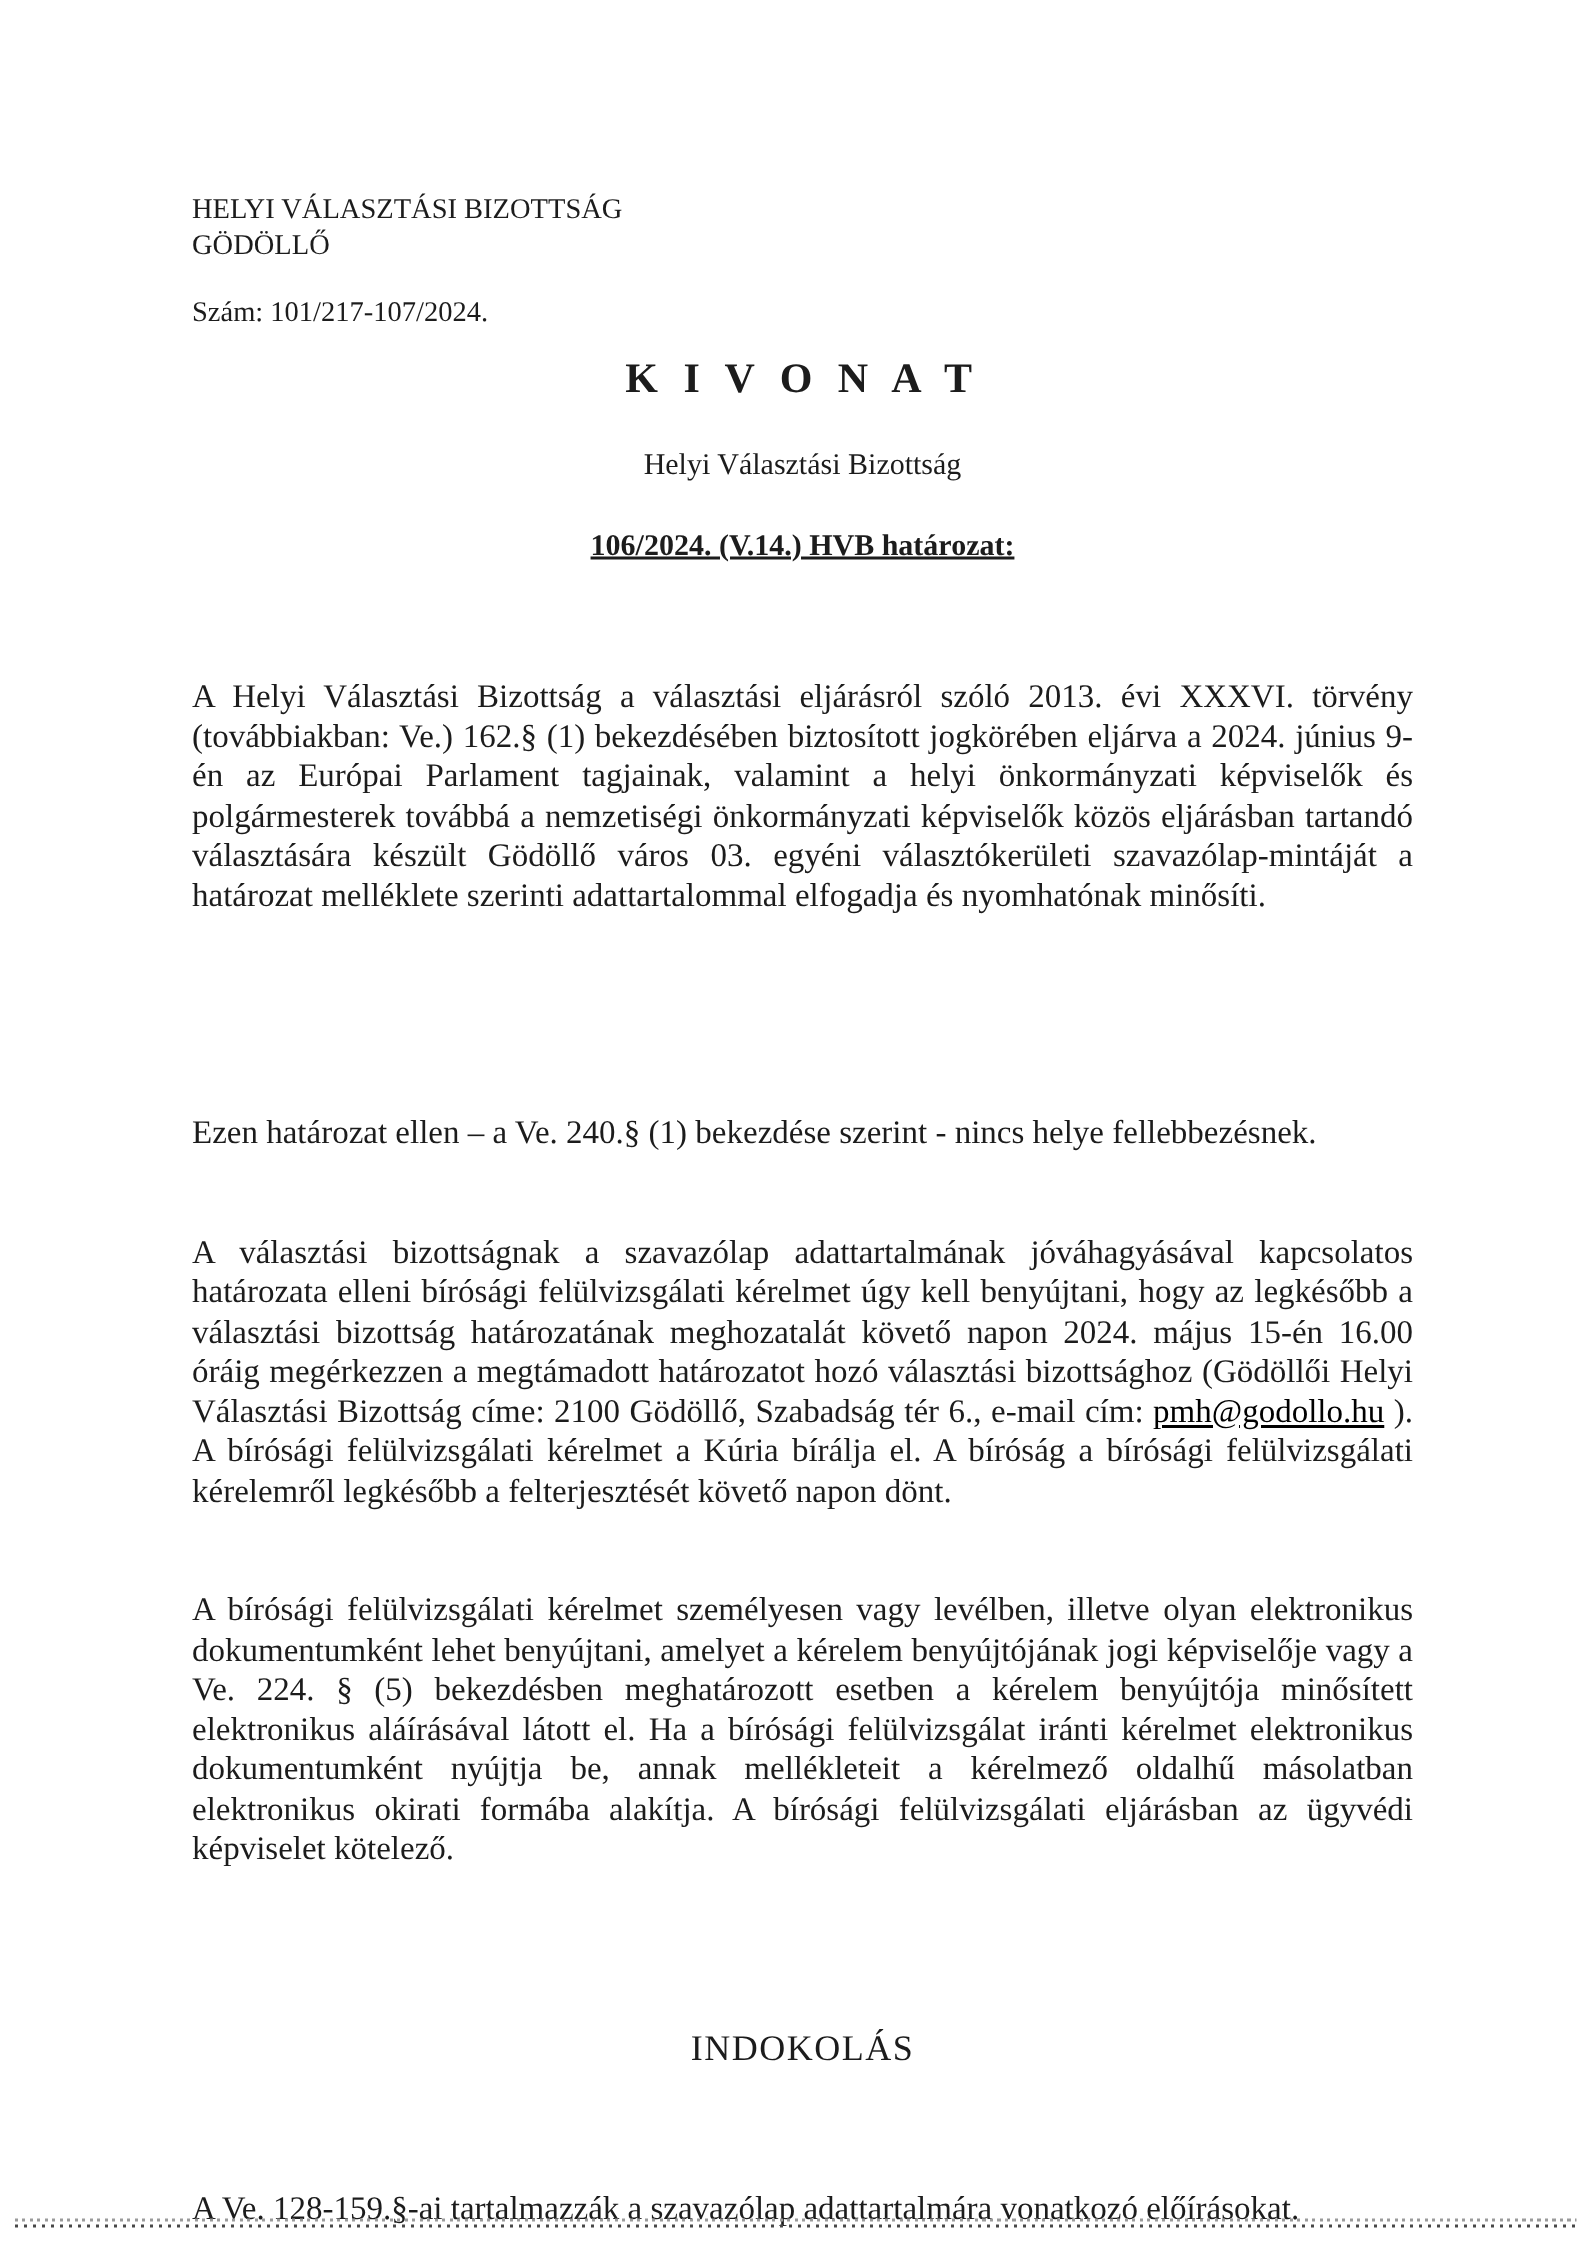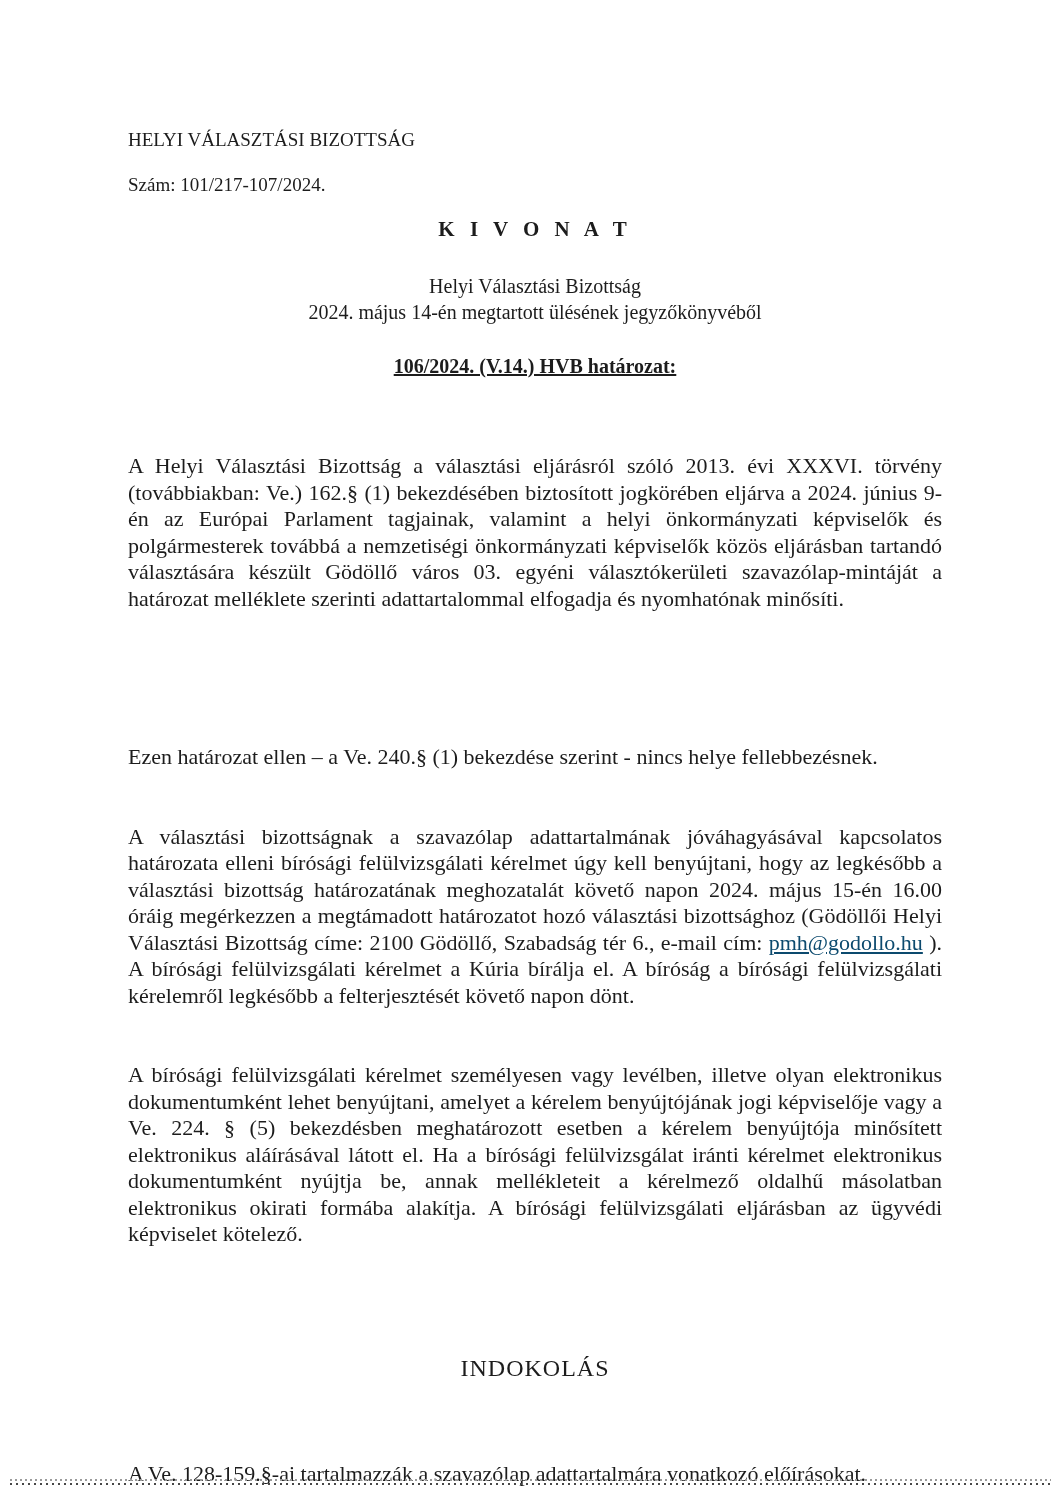--- a/index.html
+++ b/index.html
@@ -25,21 +25,21 @@
   .letterhead {
     font-size: 19px;
     line-height: 24px;
   }
   .letterhead .ref {
     margin-top: 21px;
   }
   .doc-title {
     margin-top: 17px;
     text-align: center;
-    font-size: 21px;
+    font-size: 28px;
     font-weight: bold;
     letter-spacing: 5px;
     line-height: 30px;
   }
   .subtitle {
     margin-top: 29px;
     text-align: center;
     font-size: 20px;
     line-height: 26px;
   }
@@ -56,21 +56,21 @@
     line-height: 26.5px;
     text-align: justify;
     white-space: pre-wrap;
   }
   .body-block p {
     margin: 0;
   }
   .block-1 { margin-top: 20px; }
   .block-2 { margin-top: 26px; }
   .email-link {
-    color: #0c4a6e;
+    color: #000000;
   }
   .justification-heading {
     margin-top: 54px;
     text-align: center;
     font-size: 24px;
     letter-spacing: 1px;
     line-height: 27px;
   }
   .justification-block {
     margin-top: 26px;
@@ -93,28 +93,28 @@
   }
 </style>
 </head>
 <body>
 
 <div class="page">
   <div class="content">
 
     <div class="letterhead">
       <div>HELYI VÁLASZTÁSI BIZOTTSÁG</div>
+      <div>GÖDÖLLŐ</div>
       <div class="ref">Szám: 101/217-107/2024.</div>
     </div>
 
     <div class="doc-title">K I V O N A T</div>
 
     <div class="subtitle">
       <div>Helyi Választási Bizottság</div>
-      <div>2024. május 14-én megtartott ülésének jegyzőkönyvéből</div>
     </div>
 
     <div class="decision-heading">106/2024. (V.14.) HVB határozat:</div>
 
     <div class="body-block block-1">
       <p>A Helyi Választási Bizottság a választási eljárásról szóló 2013. évi XXXVI. törvény (továbbiakban: Ve.) 162.§ (1) bekezdésében biztosított jogkörében eljárva a 2024. június 9-én az Európai Parlament tagjainak, valamint a helyi önkormányzati képviselők és polgármesterek továbbá a nemzetiségi önkormányzati képviselők közös eljárásban tartandó választására készült Gödöllő város 03. egyéni választókerületi szavazólap-mintáját a határozat melléklete szerinti adattartalommal elfogadja és nyomhatónak minősíti.</p>
     </div>
 
     <div class="body-block block-2">
       <p>Ezen határozat ellen – a Ve. 240.§ (1) bekezdése szerint - nincs helye fellebbezésnek.</p>

